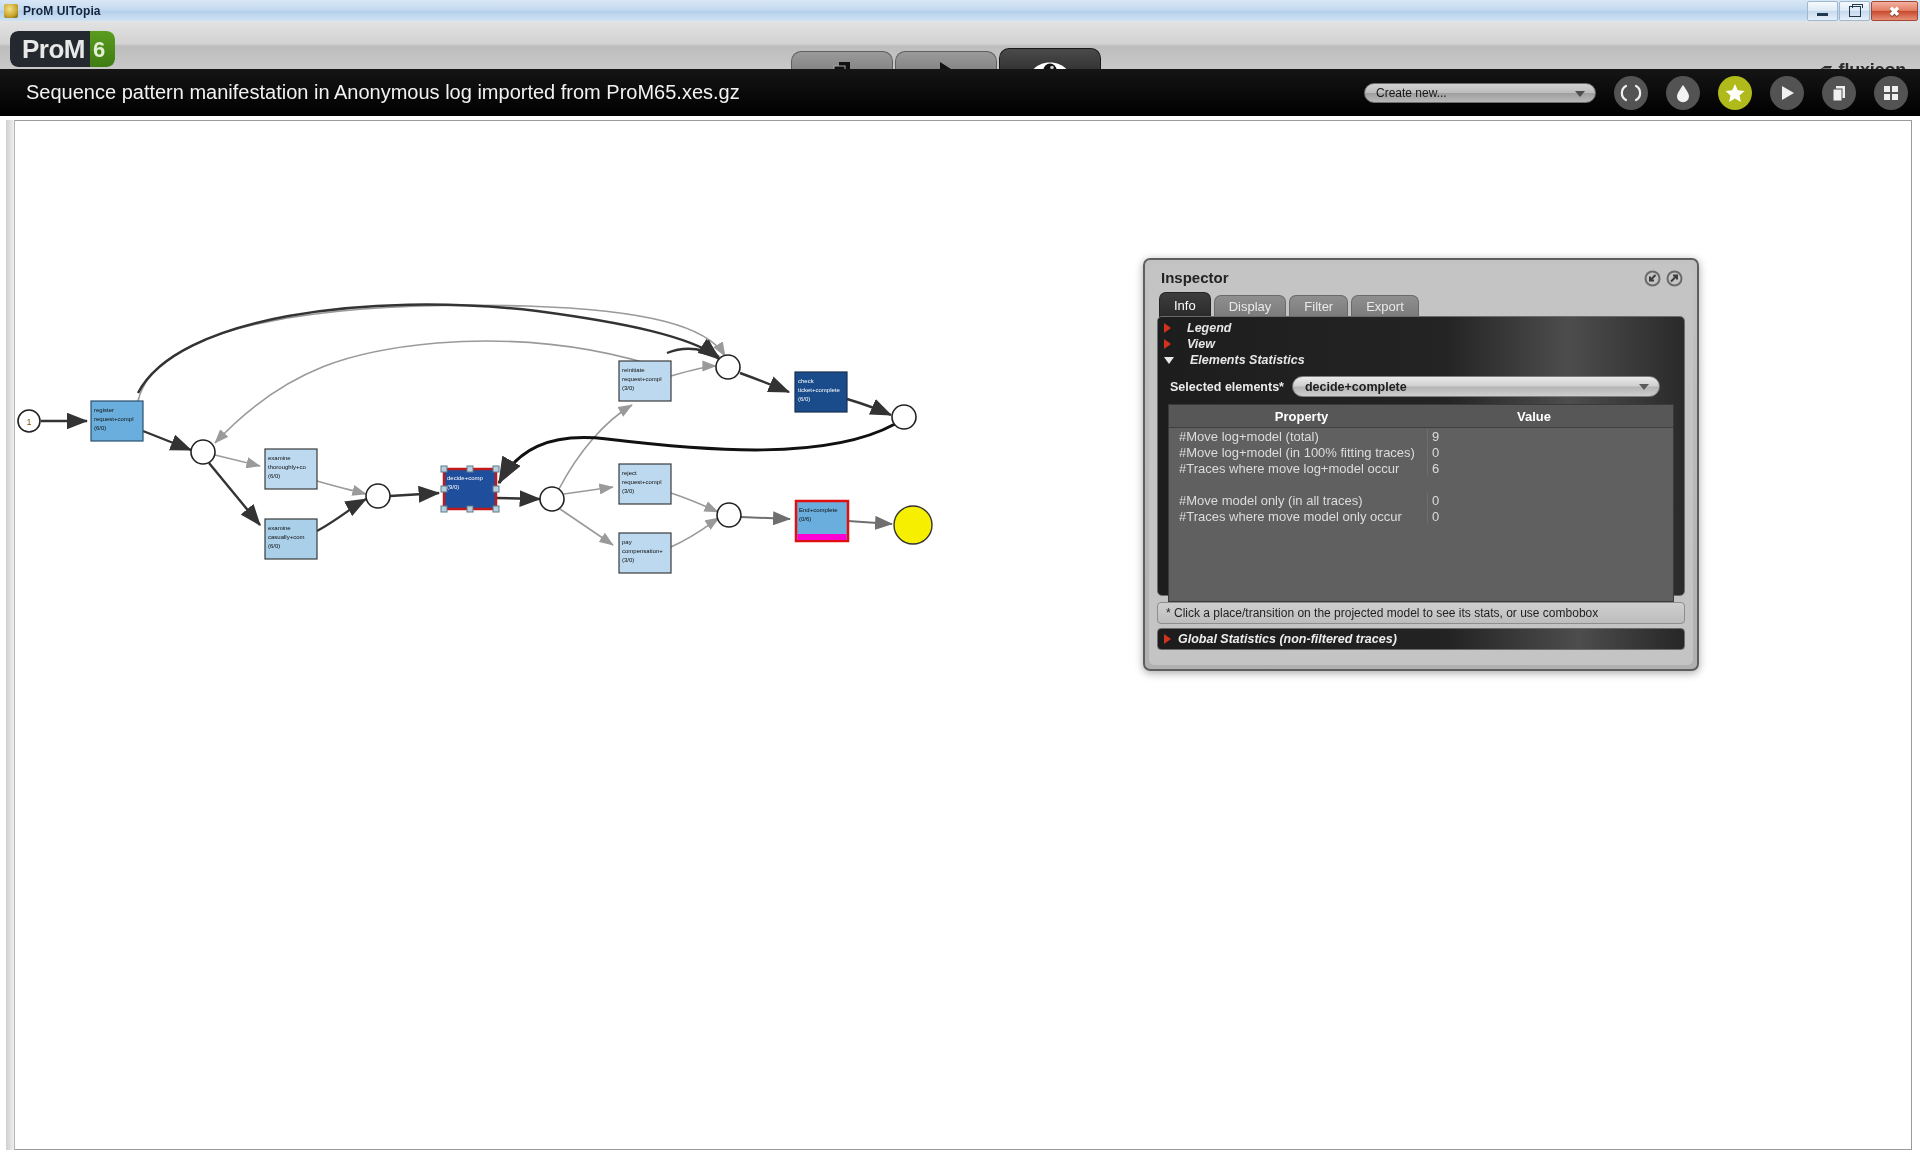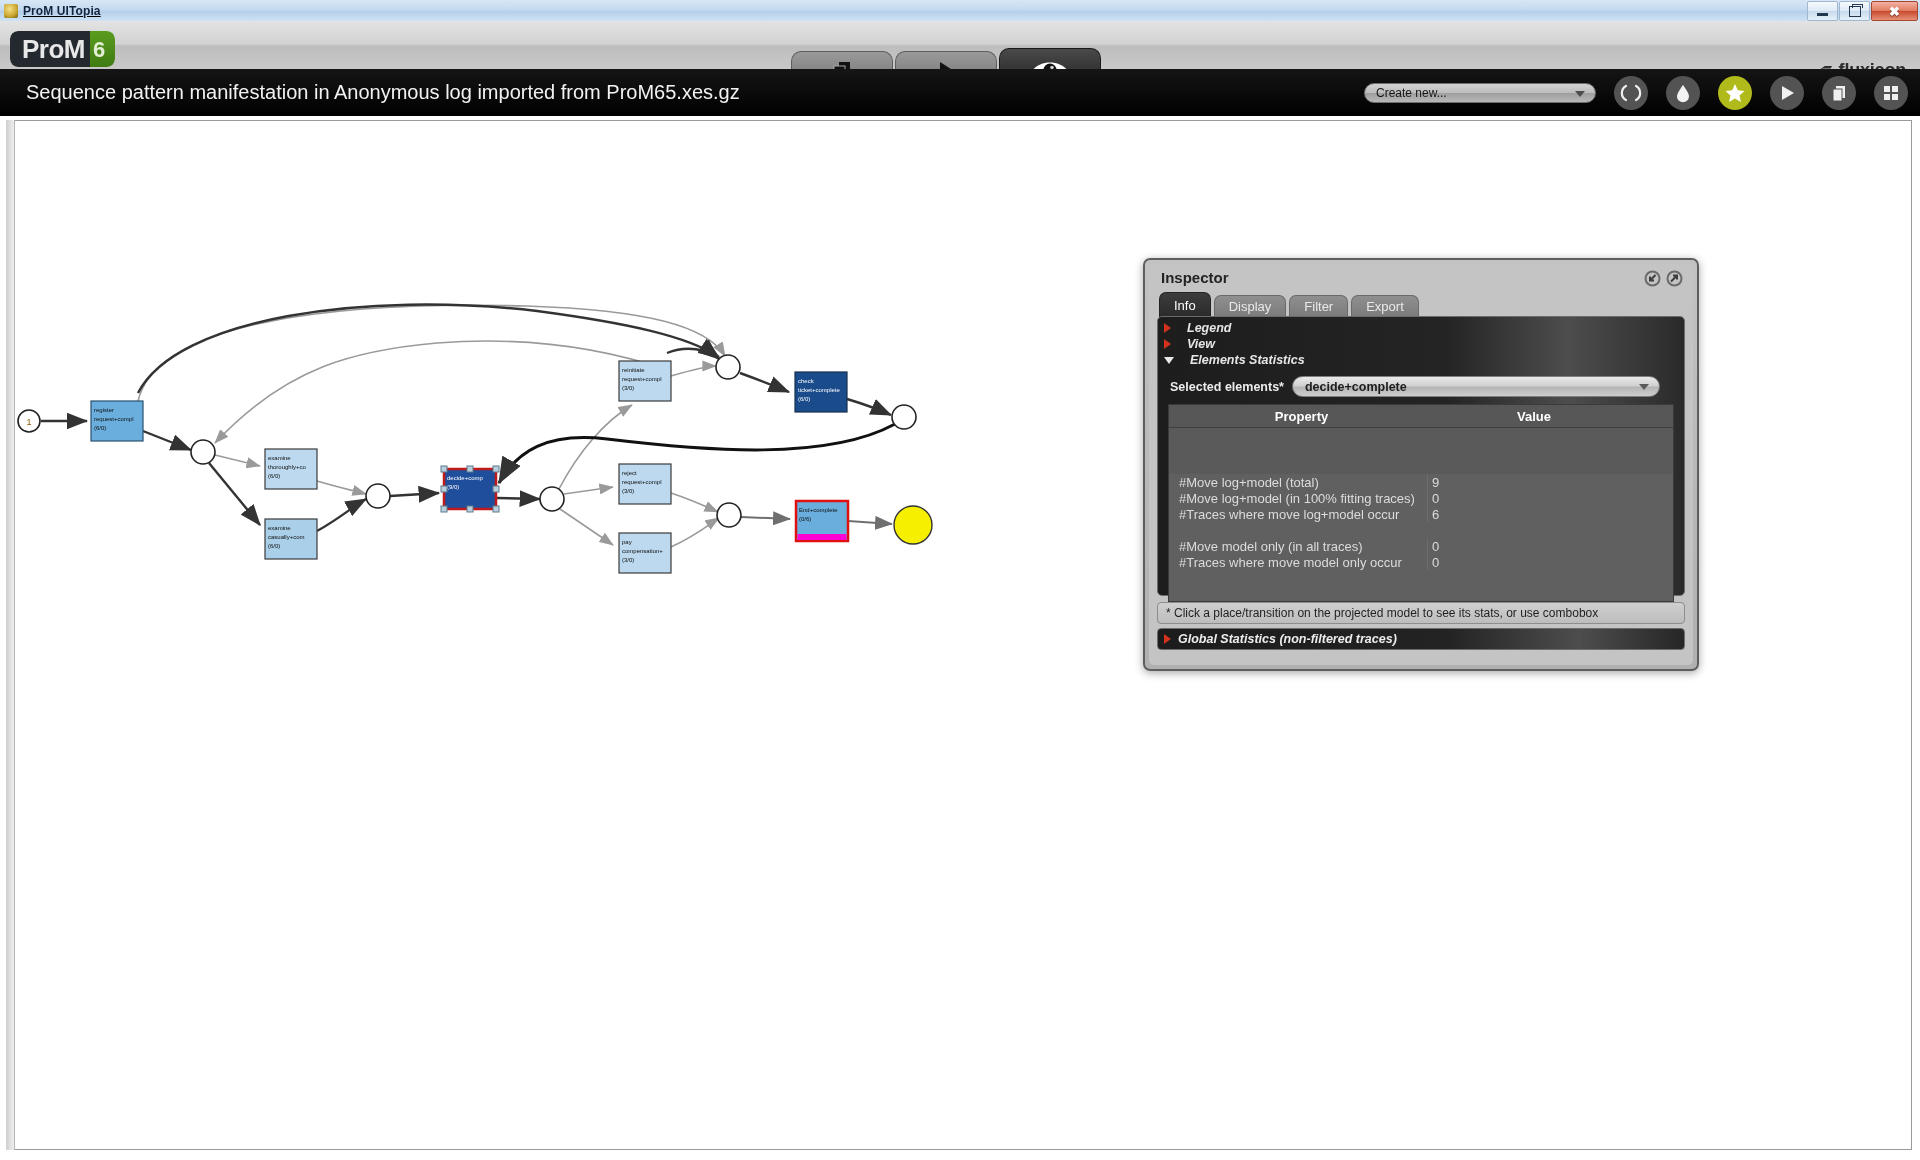--- a/index.html
+++ b/index.html
@@ -9,21 +9,21 @@
     font-family: "Liberation Sans", sans-serif;
     background: #ffffff;
   }
   #root { position: relative; width: 1920px; height: 1160px; }
 
   
   .os-titlebar {
     position: absolute; left: 0; top: 0; width: 1920px; height: 21px;
     background: linear-gradient(to bottom, #d9e7f5 0%, #c5daf0 45%, #b6d0ea 55%, #cfe2f4 100%);
     border-bottom: 1px solid #8ba6c4;
-    display: flex; align-items: center; text-decoration: underline;
+    display: flex; align-items: center;
   }
   .os-icon {
     width: 14px; height: 14px; margin-left: 4px; margin-right: 5px;
     background: radial-gradient(circle at 40% 35%, #f5e08a 0%, #c9a62c 60%, #6b5a12 100%);
     border-radius: 2px; flex: 0 0 auto;
   }
   .os-title {
     font-size: 12px; color: #13253c; font-weight: 600; white-space: nowrap;
     letter-spacing: .1px;
   }
@@ -197,21 +197,21 @@
     display: flex; align-items: center; padding-left: 12px;
     font-size: 12.5px; color: #1d1d1d; font-weight: 700;
   }
   .sel-combo .caret {
     position: absolute; right: 10px; top: 7px;
     width:0;height:0;border-left:5px solid transparent;border-right:5px solid transparent;border-top:6px solid #5a5a5a;
   }
   .stat-table {
     margin: 7px 10px 0 10px; height: 198px;
     background: #5a5a5a; border: 1px solid #3a3a3a; box-sizing: border-box;
-    display: flex; flex-direction: column; gap: 46px;
+    display: flex; flex-direction: column;
   }
   .stat-head {
     display: flex; height: 22px; align-items: center;
     background: #575757; border-bottom: 1px solid #3f3f3f;
     font-size: 13px; font-weight: 700; color: #ffffff;
   }
   .stat-head .c1 { width: 265px; text-align: center; }
   .stat-head .c2 { width: 200px; text-align: center; }
   .stat-rows { flex: 1 1 auto; background: #606060; position: relative; }
   .stat-row { display: flex; height: 16px; align-items: center; font-size: 13px; color: #dcdcdc; }

